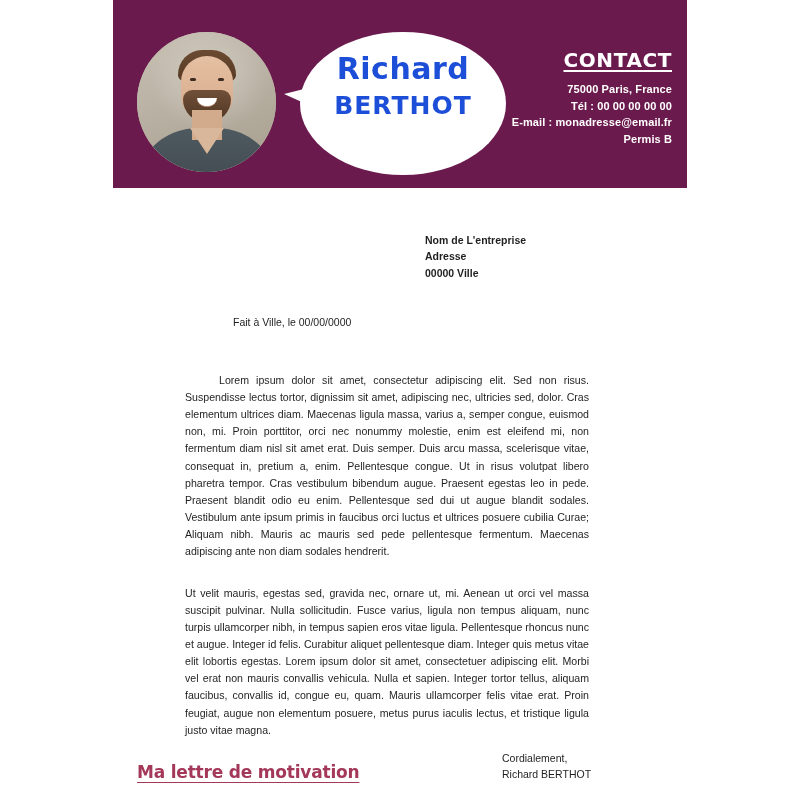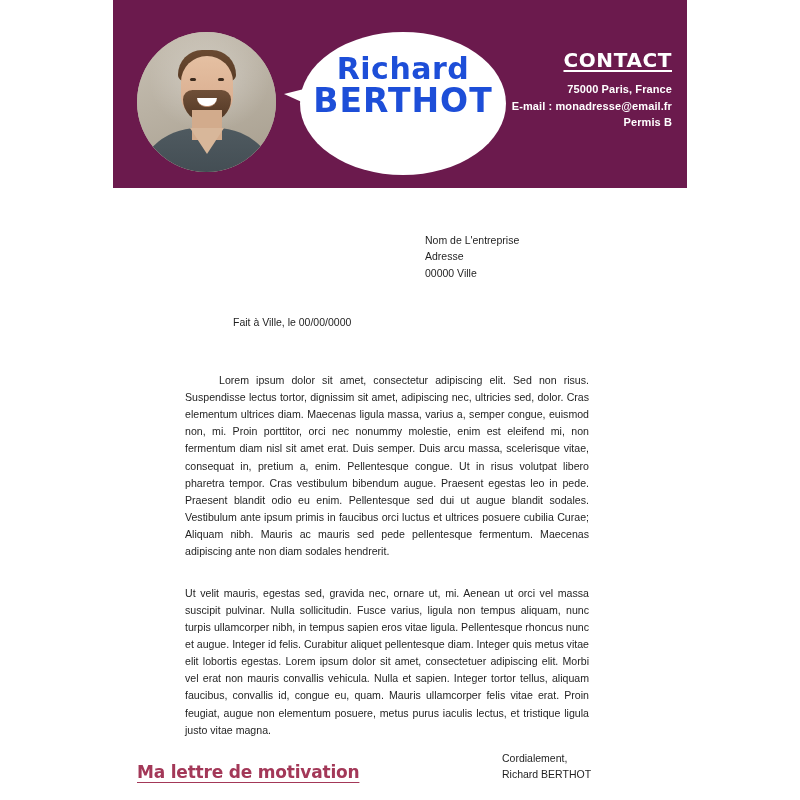--- a/index.html
+++ b/index.html
@@ -169,21 +169,22 @@
     font-weight: bold;
     line-height: 1.0;
     letter-spacing: 0.5px;
   }
   #name-first {
     display: block;
     font-size: 30px;
   }
   #name-last {
     display: block;
-    font-size: 33px;
+    font-size: 25px;
+    margin-top: 9px;
     letter-spacing: 1px;
   }
 
   
   #contact-block {
     position: absolute;
     right: 15px;
     top: 48px;
     text-align: right;
     color: #ffffff;
@@ -213,21 +214,21 @@
     width: 404px;
     color: #2b2b2b;
   }
 
   #recipient {
     margin-left: 240px;
     font-size: 10.5px;
     line-height: 1.55;
     color: #1f1f1f;
   }
-  #recipient div { white-space: nowrap; }
+  #recipient div { white-space: nowrap; font-weight: bold; }
 
   #date-line {
     margin-top: 35px;
     font-size: 10.5px;
     color: #1f1f1f;
     margin-left: 48px;
   }
 
   .body-para {
     margin-top: 24px;
@@ -285,20 +286,21 @@
     <div id="speech-bubble">
       <div id="name-block">
         <span id="name-first">Richard</span>
         <span id="name-last">BERTHOT</span>
       </div>
     </div>
 
     <div id="contact-block">
       <div id="contact-title">CONTACT</div>
       <div class="contact-line">75000 Paris, France</div>
+      <div class="contact-line">Tél : 00 00 00 00 00</div>
       <div class="contact-line">E-mail : monadresse@email.fr</div>
       <div class="contact-line">Permis B</div>
     </div>
 
   </div>
 
   <div id="letter">
 
     <div id="recipient">
       <div>Nom de L'entreprise</div>

